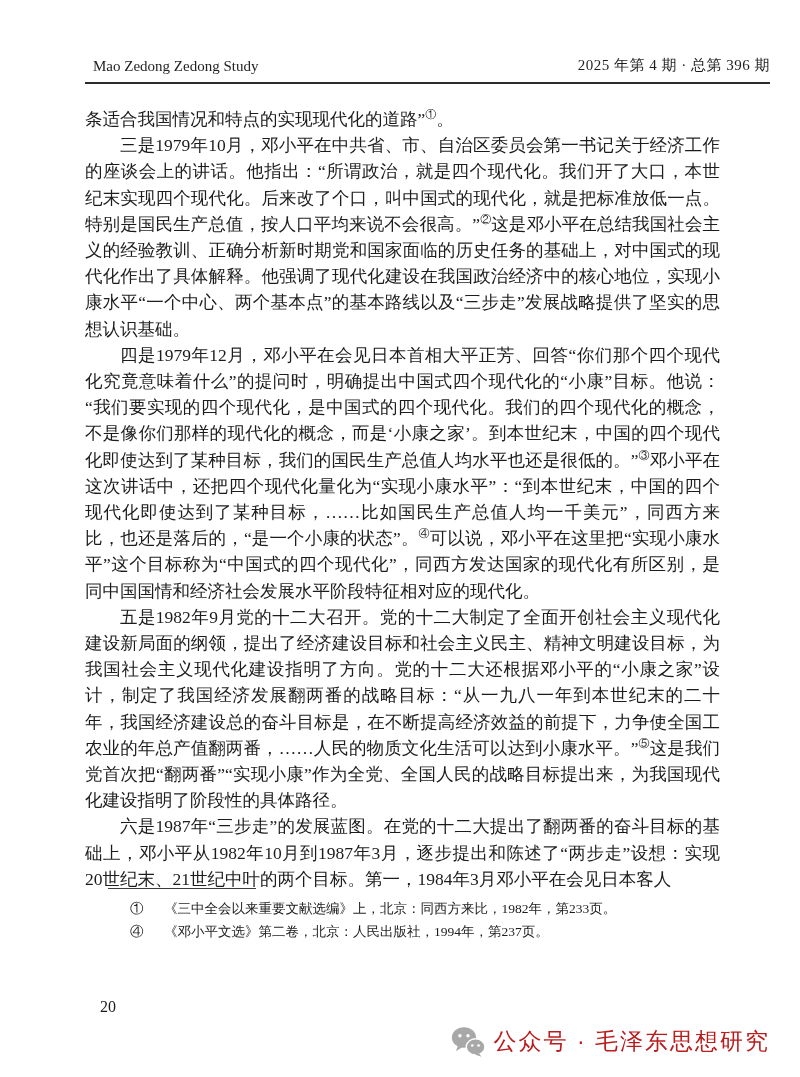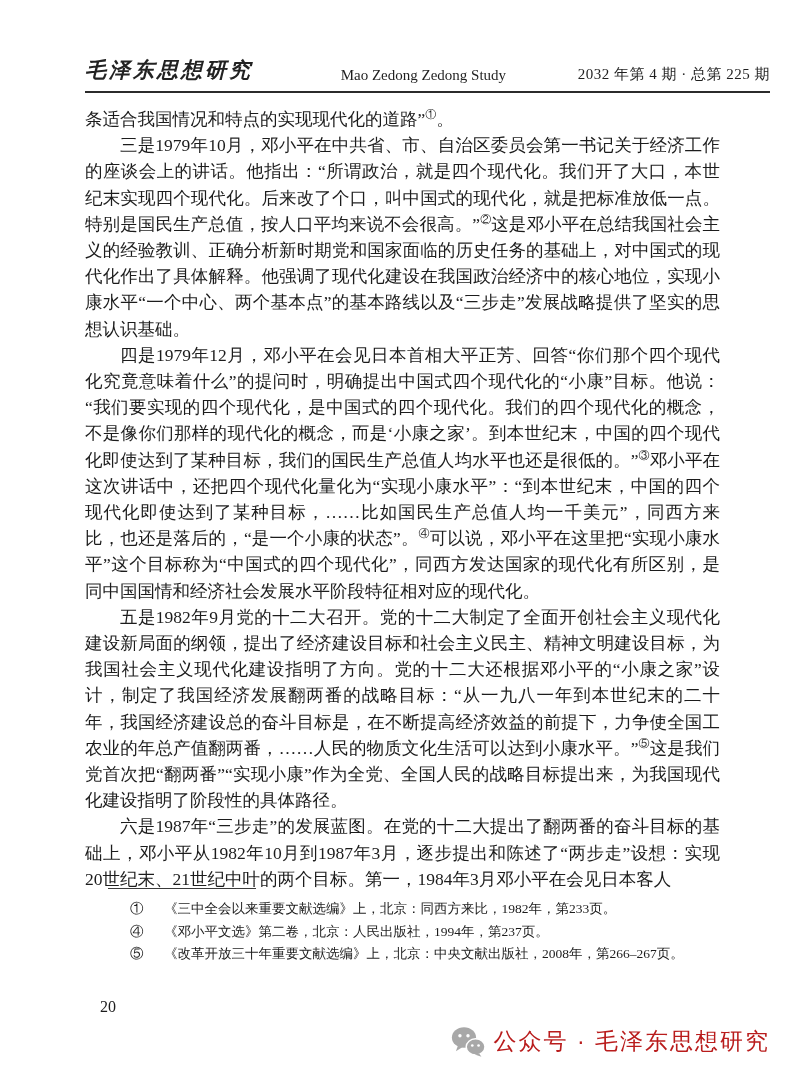--- a/index.html
+++ b/index.html
@@ -125,43 +125,41 @@
     width: 34px;
     height: 31px;
   }
 </style>
 </head>
 <body>
 
 <div class="page">
 
   <div class="header">
-    <span class="journal-logo">毛泽东思想研究</span>
     <span class="journal-en">Mao Zedong Zedong Study</span>
-    <span class="issue-info">2032 年第 4 期 · 总第 225 期</span>
+    <span class="issue-info">2025 年第 4 期 · 总第 396 期</span>
   </div>
 
   <div class="article">
     <p class="no-indent"><span>条适合我国情况和特点的实现现代化的道路”</span><span class="fnref">①</span><span>。</span></p>
 
     <p><span>三是1979年10月，邓小平在中共省、市、自治区委员会第一书记关于经济工作的座谈会上的讲话。他指出：“所谓政治，就是四个现代化。我们开了大口，本世纪末实现四个现代化。后来改了个口，叫中国式的现代化，就是把标准放低一点。特别是国民生产总值，按人口平均来说不会很高。”</span><span class="fnref">②</span><span>这是邓小平在总结我国社会主义的经验教训、正确分析新时期党和国家面临的历史任务的基础上，对中国式的现代化作出了具体解释。他强调了现代化建设在我国政治经济中的核心地位，实现小康水平“一个中心、两个基本点”的基本路线以及“三步走”发展战略提供了坚实的思想认识基础。</span></p>
 
     <p><span>四是1979年12月，邓小平在会见日本首相大平正芳、回答“你们那个四个现代化究竟意味着什么”的提问时，明确提出中国式四个现代化的“小康”目标。他说：“我们要实现的四个现代化，是中国式的四个现代化。我们的四个现代化的概念，不是像你们那样的现代化的概念，而是‘小康之家’。到本世纪末，中国的四个现代化即使达到了某种目标，我们的国民生产总值人均水平也还是很低的。”</span><span class="fnref">③</span><span>邓小平在这次讲话中，还把四个现代化量化为“实现小康水平”：“到本世纪末，中国的四个现代化即使达到了某种目标，……比如国民生产总值人均一千美元”，同西方来比，也还是落后的，“是一个小康的状态”。</span><span class="fnref">④</span><span>可以说，邓小平在这里把“实现小康水平”这个目标称为“中国式的四个现代化”，同西方发达国家的现代化有所区别，是同中国国情和经济社会发展水平阶段特征相对应的现代化。</span></p>
 
     <p><span>五是1982年9月党的十二大召开。党的十二大制定了全面开创社会主义现代化建设新局面的纲领，提出了经济建设目标和社会主义民主、精神文明建设目标，为我国社会主义现代化建设指明了方向。党的十二大还根据邓小平的“小康之家”设计，制定了我国经济发展翻两番的战略目标：“从一九八一年到本世纪末的二十年，我国经济建设总的奋斗目标是，在不断提高经济效益的前提下，力争使全国工农业的年总产值翻两番，……人民的物质文化生活可以达到小康水平。”</span><span class="fnref">⑤</span><span>这是我们党首次把“翻两番”“实现小康”作为全党、全国人民的战略目标提出来，为我国现代化建设指明了阶段性的具体路径。</span></p>
 
     <p><span>六是1987年“三步走”的发展蓝图。在党的十二大提出了翻两番的奋斗目标的基础上，邓小平从1982年10月到1987年3月，逐步提出和陈述了“两步走”设想：实现20世纪末、21世纪中叶的两个目标。第一，1984年3月邓小平在会见日本客人</span></p>
   </div>
 
   <div class="fn-rule"></div>
 
   <div class="footnotes">
     <div class="footnote"><span class="fn-num">①</span><span>《三中全会以来重要文献选编》上，北京：同西方来比，1982年，第233页。</span></div>
     <div class="footnote"><span class="fn-num">④</span><span>《邓小平文选》第二卷，北京：人民出版社，1994年，第237页。</span></div>
-    <div class="footnote"><span class="fn-num">⑤</span><span>《改革开放三十年重要文献选编》上，北京：中央文献出版社，2008年，第266–267页。</span></div>
   </div>
 
   <div class="page-number">20</div>
 
   <div class="watermark">
     <span class="wechat-icon">
       <svg viewBox="0 0 38 34" width="34" height="31" aria-hidden="true">
         <ellipse cx="14.5" cy="12.5" rx="13.5" ry="11.5" fill="#a8a8a8"></ellipse>
         <path d="M8 21 L5.5 28 L13.5 23 Z" fill="#a8a8a8"></path>
         <circle cx="10" cy="10.5" r="1.9" fill="#ffffff"></circle>

